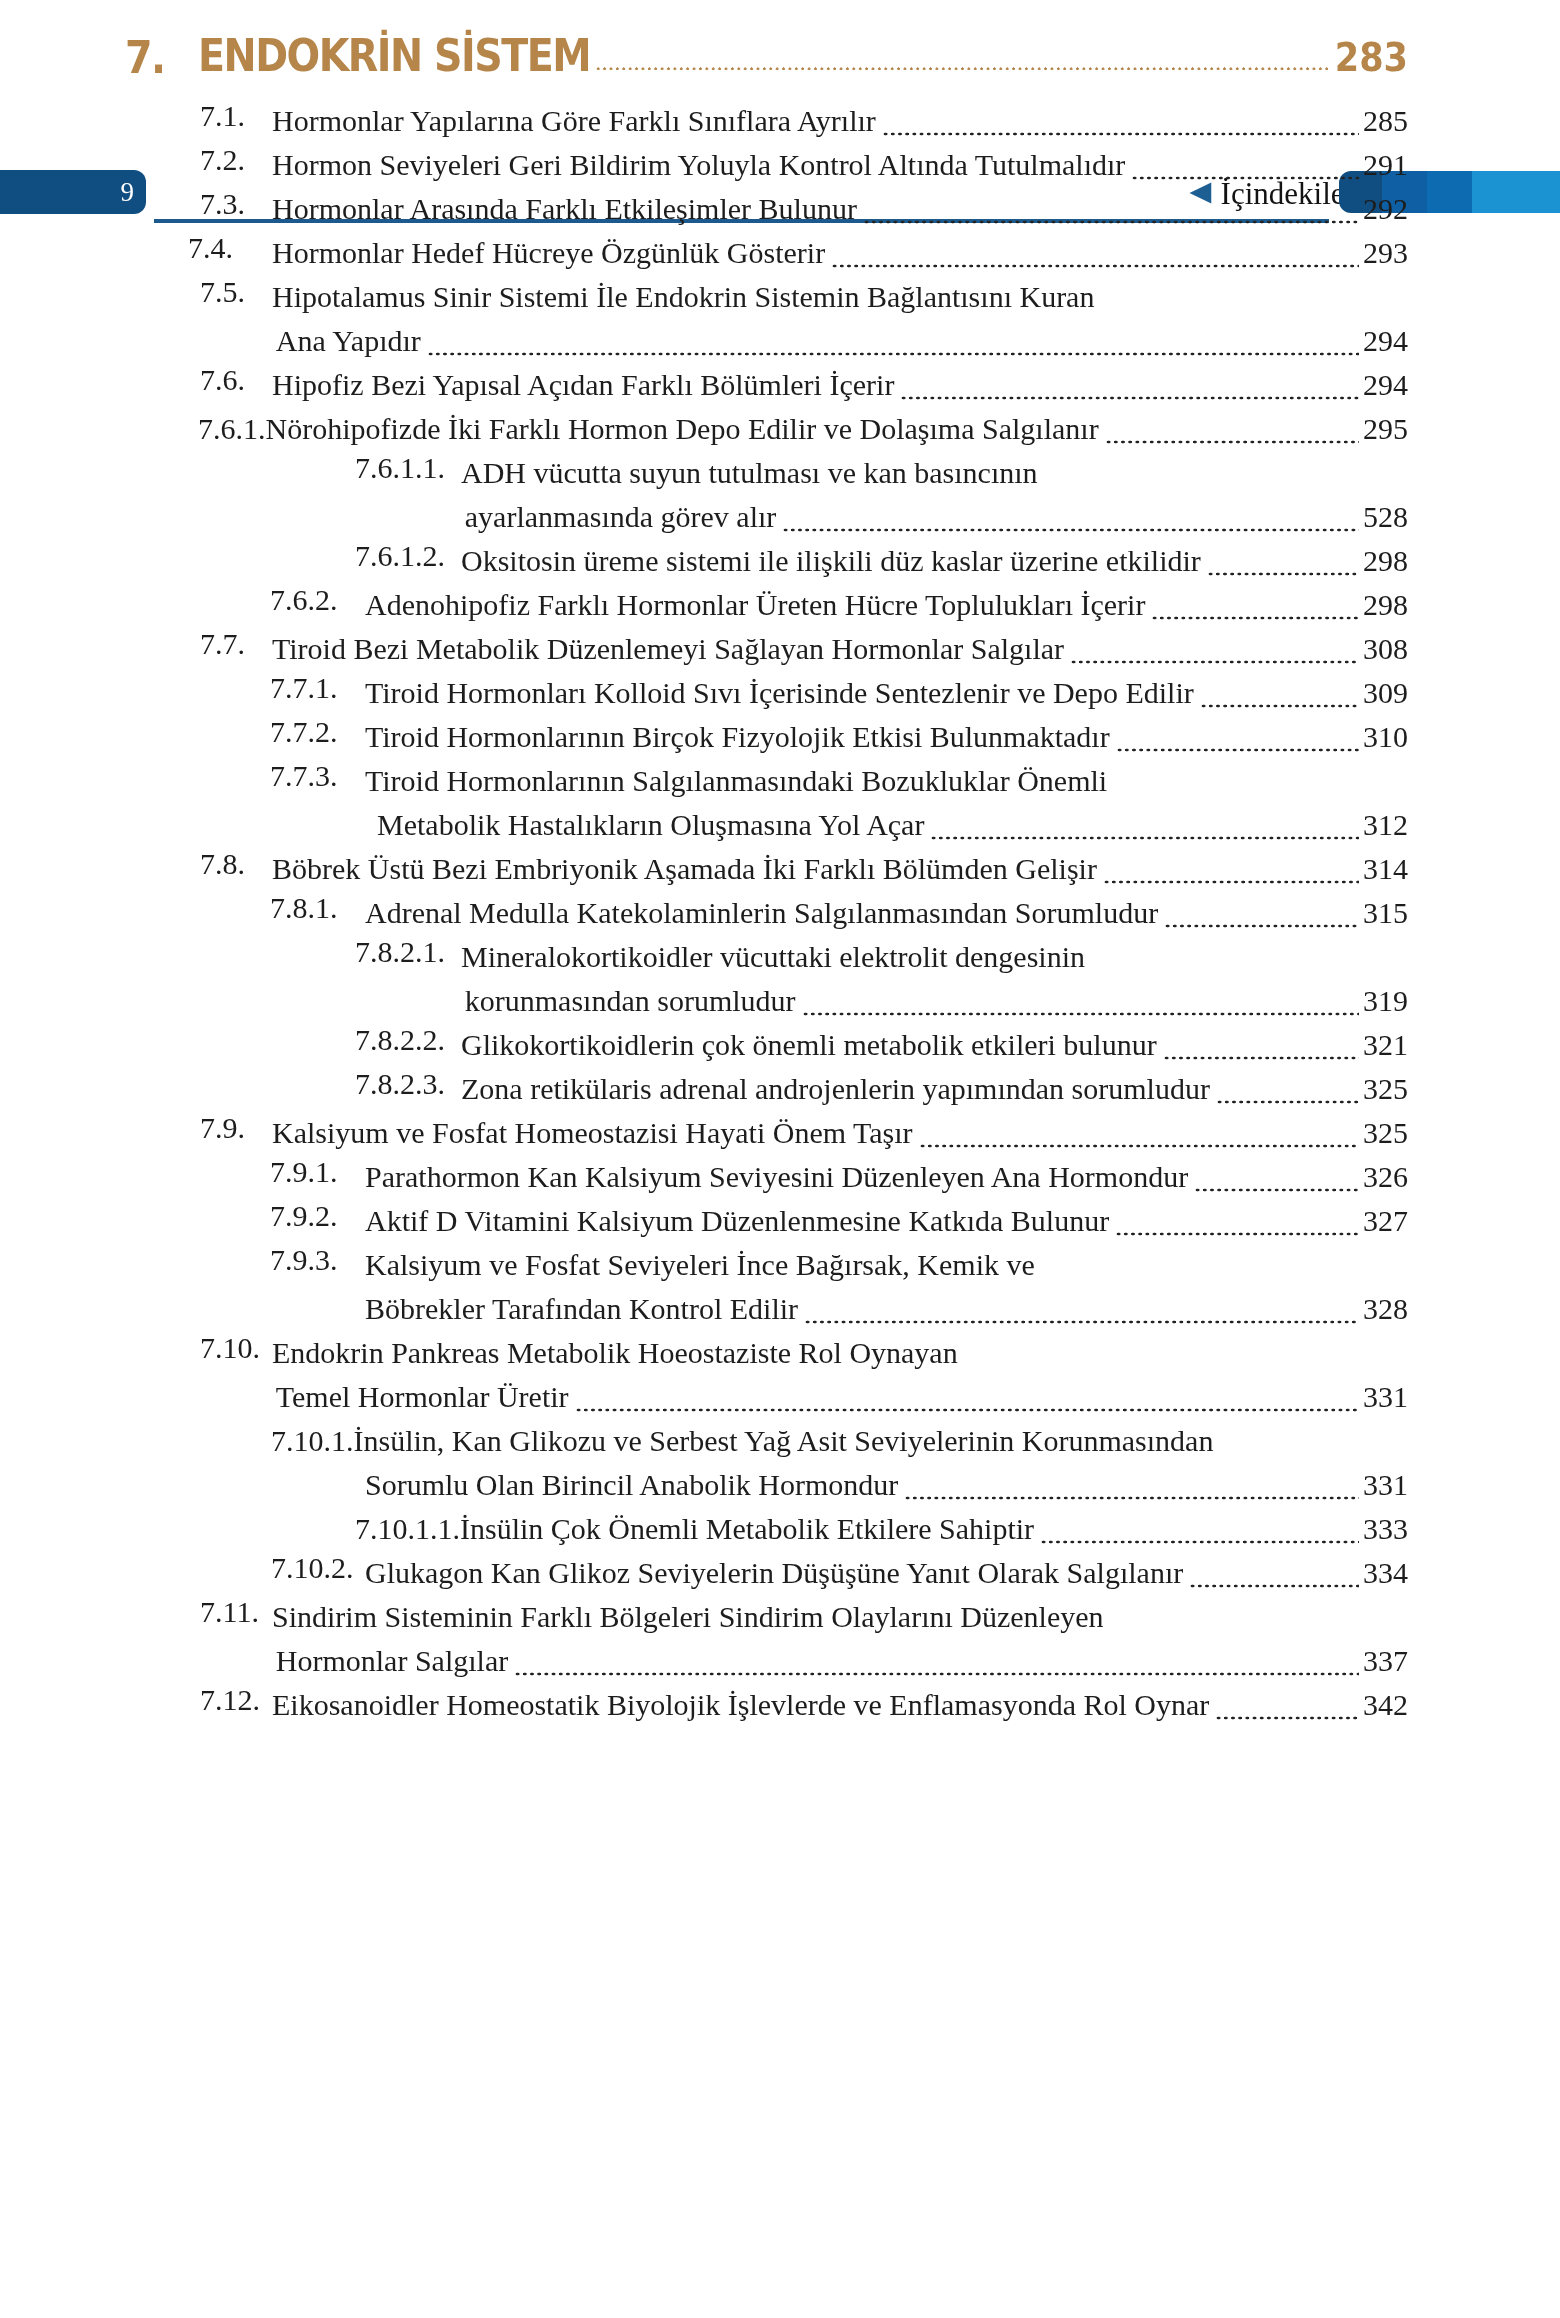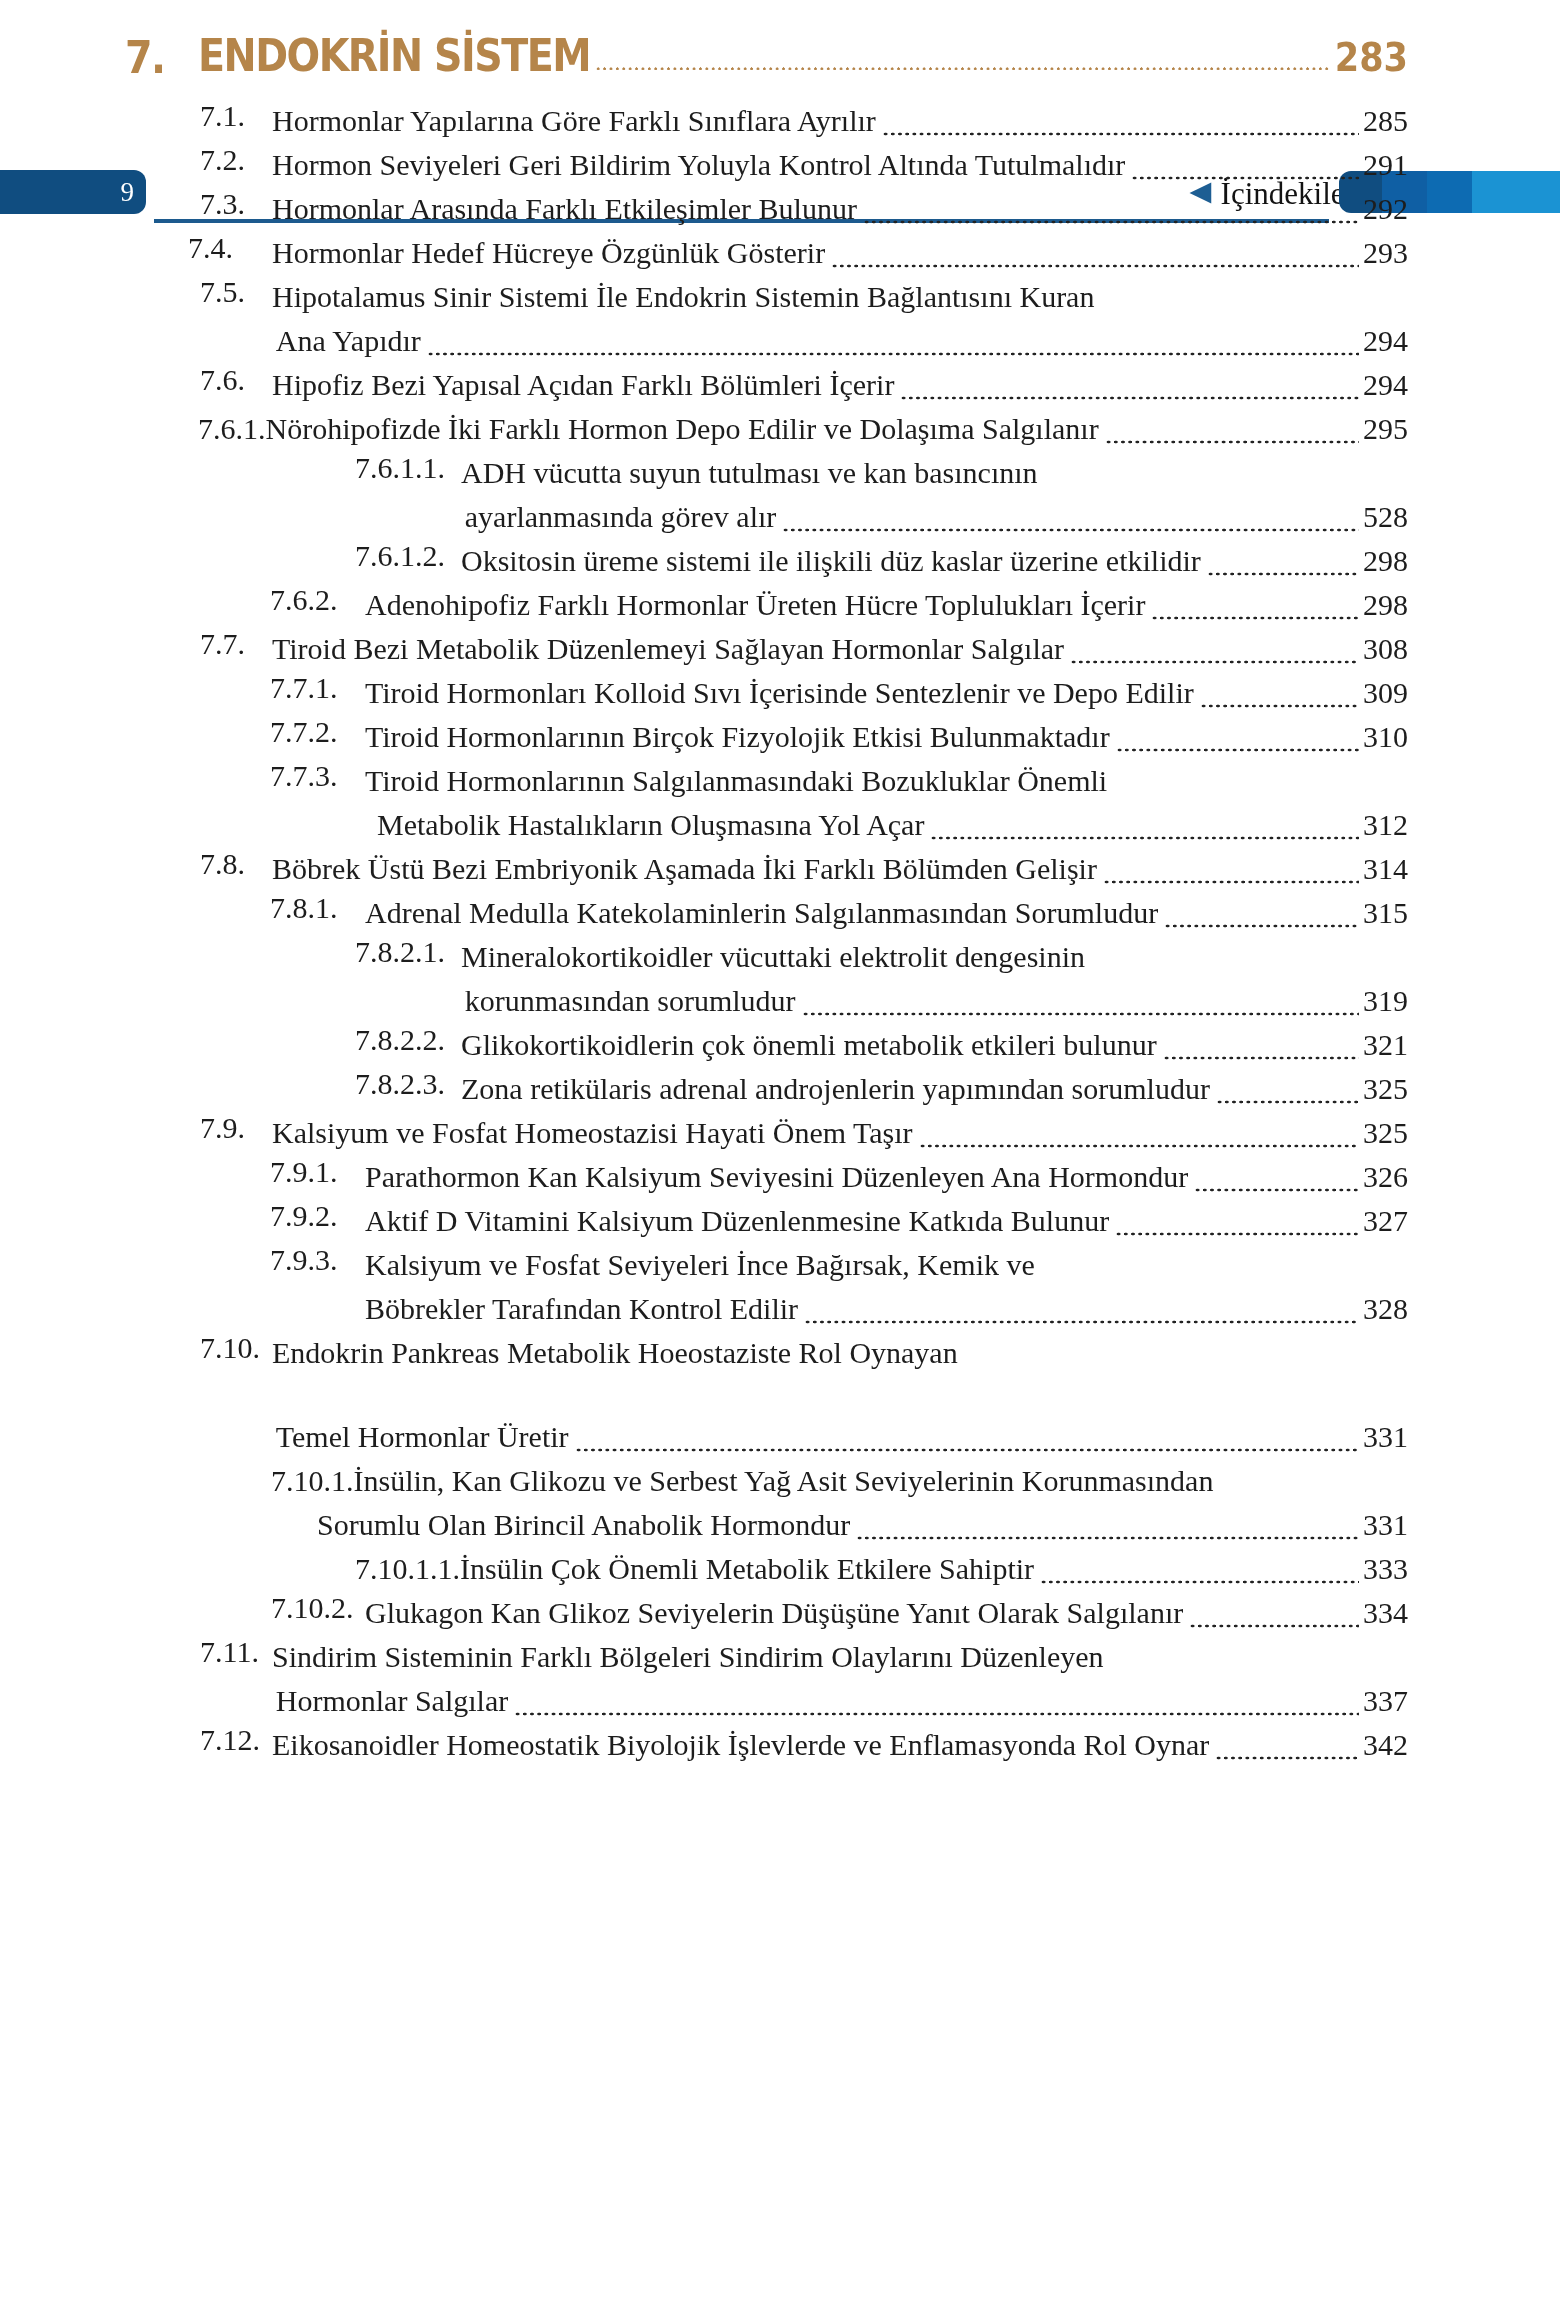--- a/index.html
+++ b/index.html
@@ -278,29 +278,29 @@
       <div class="ln"><span class="t">Kalsiyum ve Fosfat Seviyeleri İnce Bağırsak, Kemik ve</span></div>
       <div class="ln last" style="margin-left: 0px;">
         <span class="t">Böbrekler Tarafından Kontrol Edilir</span>
         <span class="leader"></span>
         <span class="pg">328</span>
       </div>
     </div>
     <div class="entry" style="padding-left: 272px;">
       <span class="num" style="left: 200px;">7.10.</span>
       <div class="ln"><span class="t">Endokrin Pankreas Metabolik Hoeostaziste Rol Oynayan</span></div>
-      <div class="ln last" style="margin-left: 3.8px; margin-top: 40px;">
+      <div class="ln last" style="margin-left: 3.8px;">
         <span class="t">Temel Hormonlar Üretir</span>
         <span class="leader"></span>
         <span class="pg">331</span>
       </div>
     </div>
     <div class="entry" style="padding-left: 271px;">
       <div class="ln"><span class="num-inline">7.10.1.</span><span class="t">İnsülin, Kan Glikozu ve Serbest Yağ Asit Seviyelerinin Korunmasından</span></div>
-      <div class="ln last" style="margin-left: 46px;">
+      <div class="ln last" style="margin-left: 94px;">
         <span class="t">Sorumlu Olan Birincil Anabolik Hormondur</span>
         <span class="leader"></span>
         <span class="pg">331</span>
       </div>
     </div>
     <div class="entry" style="padding-left: 355px;">
       <div class="ln last">
         <span class="num-inline">7.10.1.1.</span>
         <span class="t">İnsülin Çok Önemli Metabolik Etkilere Sahiptir</span>
         <span class="leader"></span>

